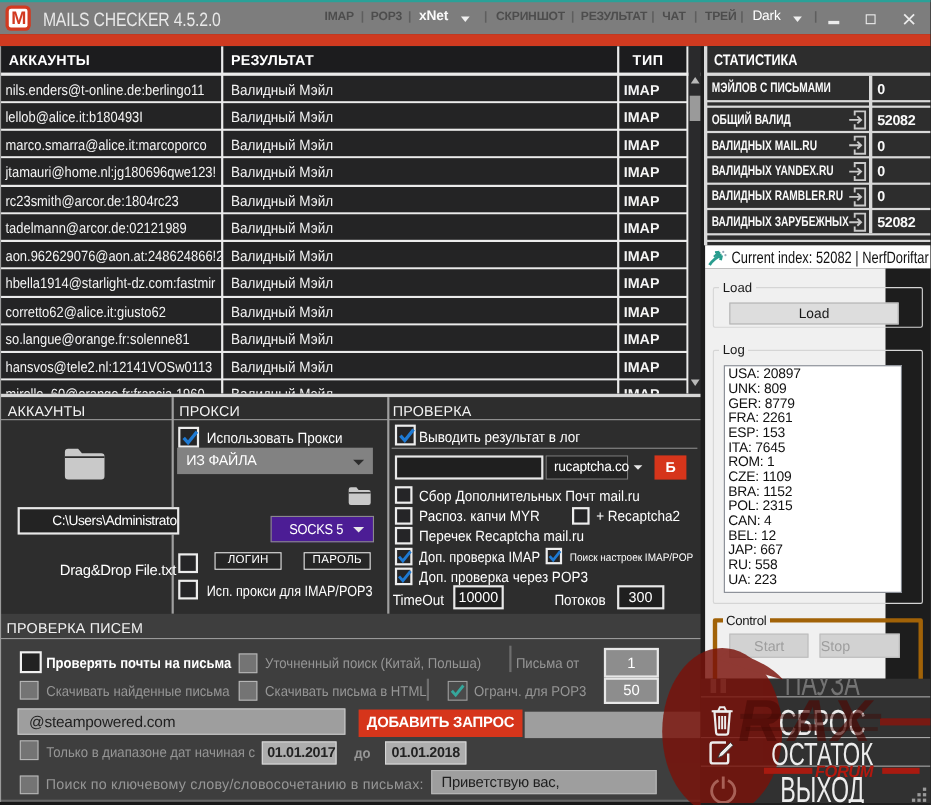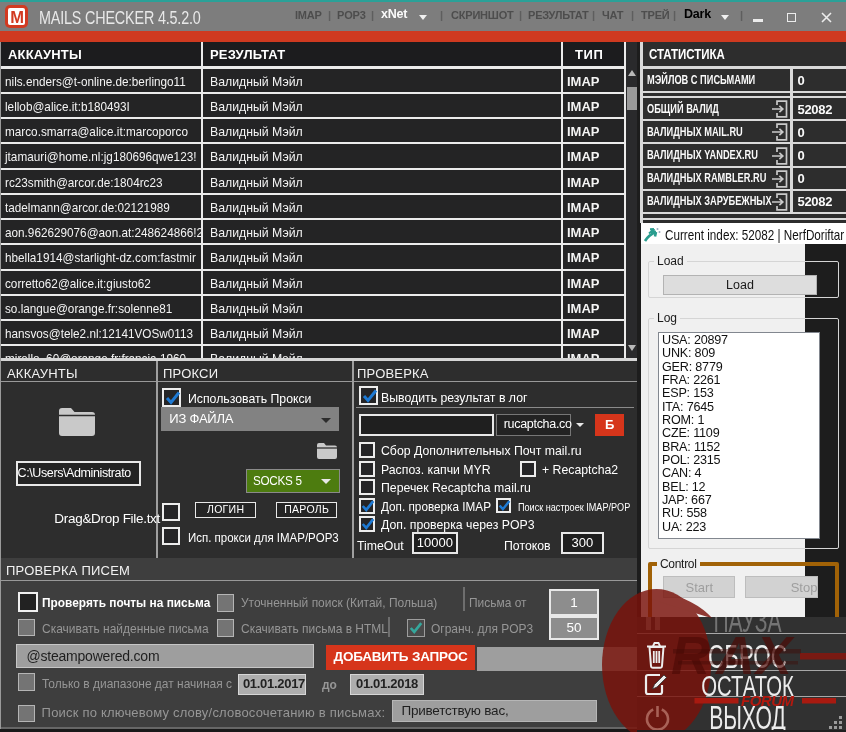--- a/index.html
+++ b/index.html
@@ -41,21 +41,21 @@
     <span class="a" style="left:419px;top:5.5px;width:0;height:0;border-left:4.5px solid transparent;border-right:4.5px solid transparent;border-top:5px solid #f0f0f0"></span>
     <span class="a" style="left:440px;color:#5e5e5e">|</span>
     <span class="a" style="left:451px">СКРИНШОТ</span>
     <span class="a" style="left:519px;color:#5e5e5e">|</span>
     <span class="a" style="left:528px">РЕЗУЛЬТАТ</span>
     <span class="a" style="left:592px;color:#5e5e5e">|</span>
     <span class="a" style="left:602px">ЧАТ</span>
     <span class="a" style="left:631px;color:#5e5e5e">|</span>
     <span class="a" style="left:641px">ТРЕЙ</span>
     <span class="a" style="left:673px;color:#5e5e5e">|</span>
-    <span class="a" style="left:684px;top:-2px;color:#000000;font-size:12.5px;font-weight:bold">Dark</span>
+    <span class="a" style="left:684px;top:-2px;color:#ffffff;font-size:12.5px;font-weight:normal">Dark</span>
     <span class="a" style="left:721px;top:5.5px;width:0;height:0;border-left:4.5px solid transparent;border-right:4.5px solid transparent;border-top:5px solid #f0f0f0"></span>
     <span class="a" style="left:740px;color:#5e5e5e">|</span>
     <span class="a" style="left:753px;top:10px;width:10px;height:2.5px;background:#ececec"></span>
     <span class="a" style="left:787px;top:4px;width:9px;height:9px;border:1.5px solid #ececec"></span>
     <svg style="left:821px;top:3px" width="11" height="11" viewBox="0 0 11 11">
         <path d="M1 1 L10 10 M10 1 L1 10" stroke="#ececec" stroke-width="1.6"></path>
       </svg>
   </div>
 </div>
 
@@ -146,36 +146,36 @@
   <div class="a hdr" style="left:163px;top:8px">ПРОКСИ</div>
   <div class="a hdr" style="left:357px;top:8px">ПРОВЕРКА</div>
   <div class="a" style="left:0;top:22.5px;width:637px;height:1.5px;background:#999"></div>
   <div class="vline" style="left:155.5px;top:2.5px;height:197px"></div>
   <div class="vline" style="left:351.5px;top:2.5px;height:197px"></div>
 
   <svg style="left:57px;top:45px" width="40" height="37" viewBox="0 0 40 37">
       <path d="M2 8 a3 3 0 0 1 3 -3 h9 l3.5 4 h17.5 a3 3 0 0 1 3 3 v18 a3 3 0 0 1 -3 3 h-30 a3 3 0 0 1 -3 -3 z" fill="#c9c9c9"></path>
       <path d="M2 12.5 h36" stroke="#2d2d2d" stroke-width="1.6"></path>
     </svg>
-  <div class="a" style="left:15.6px;top:103px;width:125px;height:24.5px;background:#232323;border:2px solid #e8e8e8;text-align:left;font-size:12.5px;color:#fff;line-height:20px;letter-spacing:-.4px;white-space:nowrap;overflow:hidden">C:\Users\Administrato</div>
+  <div class="a" style="left:15.6px;top:103px;width:147px;height:24.5px;background:#232323;border:2px solid #e8e8e8;text-align:right;font-size:12.5px;color:#fff;line-height:20px;letter-spacing:-.4px;white-space:nowrap;overflow:hidden">C:\Users\Administrato</div>
   <div class="a" style="left:0;top:153px;width:160px;text-align:right;font-size:13.5px;color:#fff;letter-spacing:-.3px">Drag&amp;Drop File.txt</div>
 
   <div class="ck" style="left:162px;top:30px;width:19px;height:19px">
       <svg style="left:1px;top:0" width="16" height="16" viewBox="0 0 16 16">
         <path d="M2 8 l4 4.5 L14 2.5" fill="none" stroke="#1e7ad4" stroke-width="3"></path>
       </svg>
     </div>
   <div class="lblw" style="left:188px;top:32.5px">Использовать Прокси</div>
   <div class="a" style="left:161.3px;top:49px;width:178px;height:24px;background:#828282;color:#fff;font-size:13px;line-height:24px;padding-left:8px;letter-spacing:-.2px">ИЗ ФАЙЛА</div>
   <div class="a" style="left:321.3px;top:59.5px;width:0;height:0;border-left:5.5px solid transparent;border-right:5.5px solid transparent;border-top:5.5px solid #2c2c2c"></div>
   <svg style="left:315.7px;top:82.7px" width="21" height="20" viewBox="0 0 21 20">
       <path d="M1 4 a2 2 0 0 1 2 -2 h5 l2 2.5 h9 a2 2 0 0 1 2 2 v9.5 a2 2 0 0 1 -2 2 h-16 a2 2 0 0 1 -2 -2 z" fill="#c9c9c9"></path>
       <path d="M1 7 h20" stroke="#2d2d2d" stroke-width="1.3"></path>
     </svg>
-  <div class="a" style="left:246px;top:110.6px;width:94px;height:24px;background:#4d7c0f;border:1.5px solid #8a8a8a;color:#fff;font-size:13px;line-height:21px;padding-left:6px;letter-spacing:-.3px"><span style="display:inline-block;transform:scaleX(.9);transform-origin:0 50%">SOCKS 5</span></div>
+  <div class="a" style="left:246px;top:110.6px;width:94px;height:24px;background:#4c1d95;border:1.5px solid #8a8a8a;color:#fff;font-size:13px;line-height:21px;padding-left:16px;letter-spacing:-.3px"><span style="display:inline-block;transform:scaleX(.9);transform-origin:0 50%">SOCKS 5</span></div>
   <div class="a" style="left:321.3px;top:120.5px;width:0;height:0;border-left:5.5px solid transparent;border-right:5.5px solid transparent;border-top:5.5px solid #e8e8e8"></div>
   <div class="ck" style="left:162px;top:145.3px;width:18px;height:18px"></div>
   <div class="a" style="left:194.8px;top:143.8px;width:61.7px;height:16px;background:#252525;border:1.5px solid #e8e8e8;text-align:center;font-size:10.5px;color:#fff;line-height:13px;letter-spacing:.3px">ЛОГИН</div>
   <div class="a" style="left:275.8px;top:143.8px;width:61.7px;height:16px;background:#252525;border:1.5px solid #e8e8e8;text-align:center;font-size:10.5px;color:#fff;line-height:13px;letter-spacing:.3px">ПАРОЛЬ</div>
   <div class="ck" style="left:162px;top:169.4px;width:18px;height:18px"></div>
   <div class="lblw" style="left:188px;top:171.5px;transform:scaleX(.85)">Исп. прокси для IMAP/POP3</div>
 
   <div class="ck" style="left:359px;top:27.6px;width:19px;height:19px">
       <svg style="left:1px;top:0" width="16" height="16" viewBox="0 0 16 16">
         <path d="M2 8 l4 4.5 L14 2.5" fill="none" stroke="#1e7ad4" stroke-width="3"></path>
@@ -320,21 +320,21 @@
   <fieldset class="a" style="left:7px;top:67px;width:191px;height:237.6px;border:1px solid #d5d5d5;border-radius:2px">
     <legend style="margin-left:5px;padding:0 3px;font-size:12px;color:#1a1a1a">Log</legend>
   </fieldset>
   <div class="a" style="left:17px;top:88px;width:162px;height:206.7px;background:#fff;border:1px solid #82878f;font-size:12.6px;color:#111;line-height:13.35px;padding:1px 0 0 3px;letter-spacing:-.2px">
     USA: 20897<br>UNK: 809<br>GER: 8779<br>FRA: 2261<br>ESP: 153<br>ITA: 7645<br>ROM: 1<br>CZE: 1109<br>BRA: 1152<br>POL: 2315<br>CAN: 4<br>BEL: 12<br>JAP: 667<br>RU: 558<br>UA: 223
   </div>
   <fieldset class="a" style="left:7px;top:312.5px;width:191px;height:70px;border:4px solid #a16207;border-radius:2px">
     <legend style="margin-left:5px;padding:0 3px;font-size:12px;color:#1a1a1a;letter-spacing:-.3px">Control</legend>
   </fieldset>
   <div class="a" style="left:22.3px;top:331.9px;width:72px;height:22.3px;background:#d2d2d2;border:1px solid #bdbdbd;text-align:center;font-size:13px;color:#9e9e9e;line-height:21px">Start</div>
-  <div class="a" style="left:104.2px;top:331.9px;width:73.2px;height:22.3px;background:#d2d2d2;border:1px solid #bdbdbd;text-align:right;font-size:13px;color:#9e9e9e;line-height:21px">Stop</div>
+  <div class="a" style="left:104.2px;top:331.9px;width:73.2px;height:22.3px;background:#d2d2d2;border:1px solid #bdbdbd;text-align:left;font-size:13px;color:#9e9e9e;line-height:21px">Stop</div>
 </div>
 <div class="a" id="dkbtn" style="left:637px;top:616.8px;width:209px;height:115.2px;background:#313131;overflow:hidden">
   <div class="a" style="left:0;top:16px;width:209px;height:1px;background:#a8a8a8"></div>
   <div class="a" style="left:0;top:53px;width:209px;height:1px;background:#a8a8a8"></div>
   <div class="a" style="left:0;top:79.6px;width:209px;height:1px;background:#a8a8a8"></div>
   <div class="dklbl" style="top:-13.2px;color:#737373">ПАУЗА</div>
   <div class="a" style="left:9px;top:0px;width:5px;height:13px;background:#8d8d8d"></div>
   <div class="a" style="left:18px;top:0px;width:5px;height:13px;background:#8d8d8d"></div>
 </div>
 

